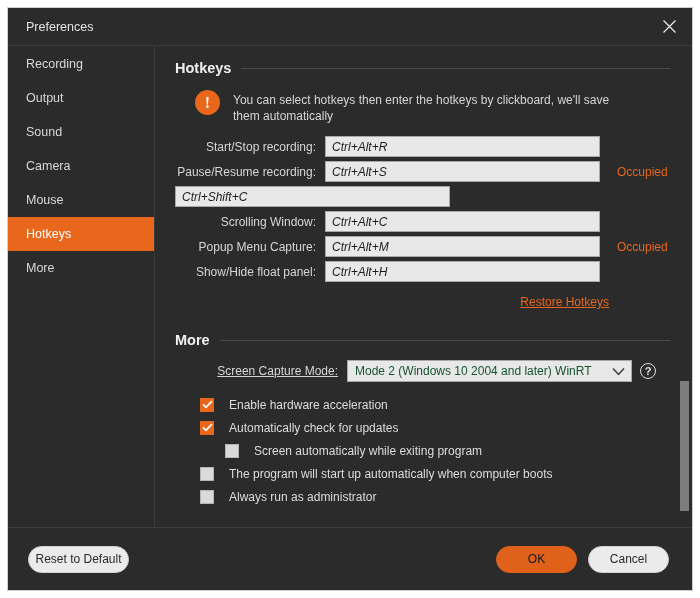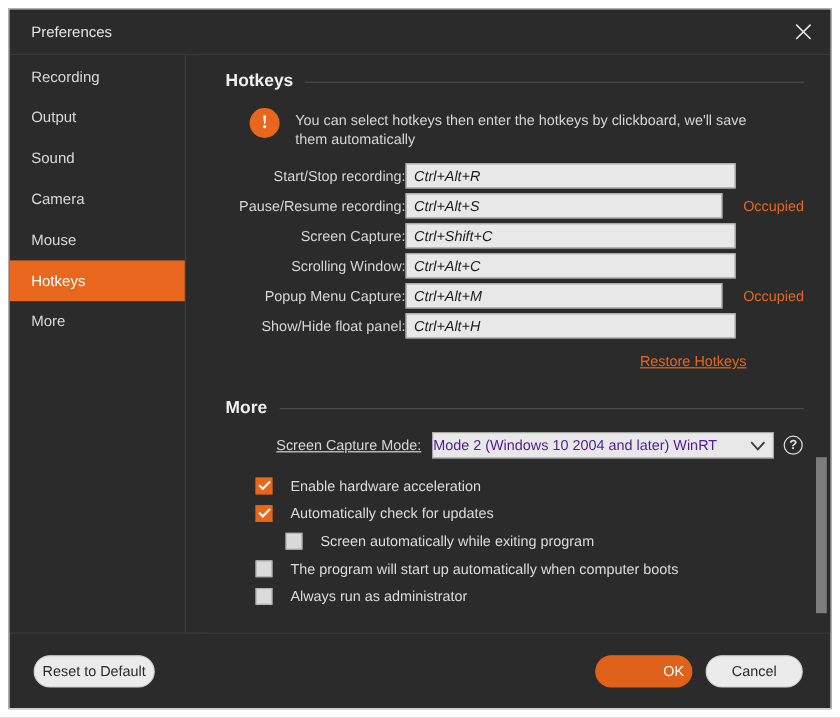--- a/index.html
+++ b/index.html
@@ -49,21 +49,20 @@
     align-items: center;
     justify-content: center;
     cursor: pointer;
   }
   .close-btn svg { display: block; }
   
   .body-split {
     flex: 1;
     display: flex;
     min-height: 0;
-    gap: 13px;
   }
   
   .sidebar {
     width: 147px;
     min-width: 147px;
     background: #2b2b2b;
     border-right: 1px solid #3c3c3c;
     padding-top: 1px;
     box-sizing: border-box;
   }
@@ -148,21 +147,21 @@
     align-items: center;
     height: 25px;
     margin-bottom: 0px;
   }
   .hk-label {
     width: 150px;
     min-width: 150px;
     text-align: right;
     color: #d6d6d6;
     font-size: 12px;
-    padding-right: 0;
+    padding-right: 9px;
     box-sizing: border-box;
   }
   .hk-input {
     width: 275px;
     height: 21px;
     background: #e8e8e8;
     border: 1px solid #a8a8a8;
     color: #1c1c1c;
     font-size: 12px;
     font-family: "Liberation Sans", sans-serif;
@@ -211,23 +210,23 @@
     width: 285px;
     height: 22px;
     background: #e8e8e8;
     border: 1px solid #a8a8a8;
     display: flex;
     align-items: center;
     box-sizing: border-box;
     cursor: pointer;
   }
   .select-value {
-    color: #4c1d95;
-    font-size: 12px;
-    padding-left: 0;
+    color: #14532d;
+    font-size: 12px;
+    padding-left: 7px;
     flex: 1;
     white-space: nowrap;
     overflow: hidden;
   }
   .select-caret {
     width: 26px;
     display: flex;
     align-items: center;
     justify-content: center;
   }
@@ -314,24 +313,23 @@
     height: 27px;
   }
   .btn-light {
     background: #ebebeb;
     color: #2a2a2a;
     border: 1px solid #d0d0d0;
   }
   .btn-reset-default { width: 101px; }
   .btn-ok {
     background: #e0611a;
-    color: #ffffff;
+    color: #0f172a;
     width: 81px;
     border: 1px solid #e0611a;
-    text-align: right;
   }
   .btn-cancel { width: 81px; margin-left: 11px; }
   .footer-right { display: flex; align-items: center; }
 </style>
 </head>
 <body>
 
 <div class="window">
 
   <div class="titlebar">
@@ -387,21 +385,20 @@
             <div class="hk-label">Start/Stop recording:</div>
             <input class="hk-input" readonly="" value="Ctrl+Alt+R" style="">
             <div class="hk-occupied"></div>
           </div>
           <div class="hk-row">
             <div class="hk-label">Pause/Resume recording:</div>
             <input class="hk-input" readonly="" value="Ctrl+Alt+S" style="">
             <div class="hk-occupied">Occupied</div>
           </div>
           <div class="hk-row">
-            <div class="hk-label">Screen Capture:</div>
             <input class="hk-input" readonly="" value="Ctrl+Shift+C" style="">
             <div class="hk-occupied"></div>
           </div>
           <div class="hk-row">
             <div class="hk-label">Scrolling Window:</div>
             <input class="hk-input" readonly="" value="Ctrl+Alt+C" style="">
             <div class="hk-occupied"></div>
           </div>
           <div class="hk-row">
             <div class="hk-label">Popup Menu Capture:</div>

